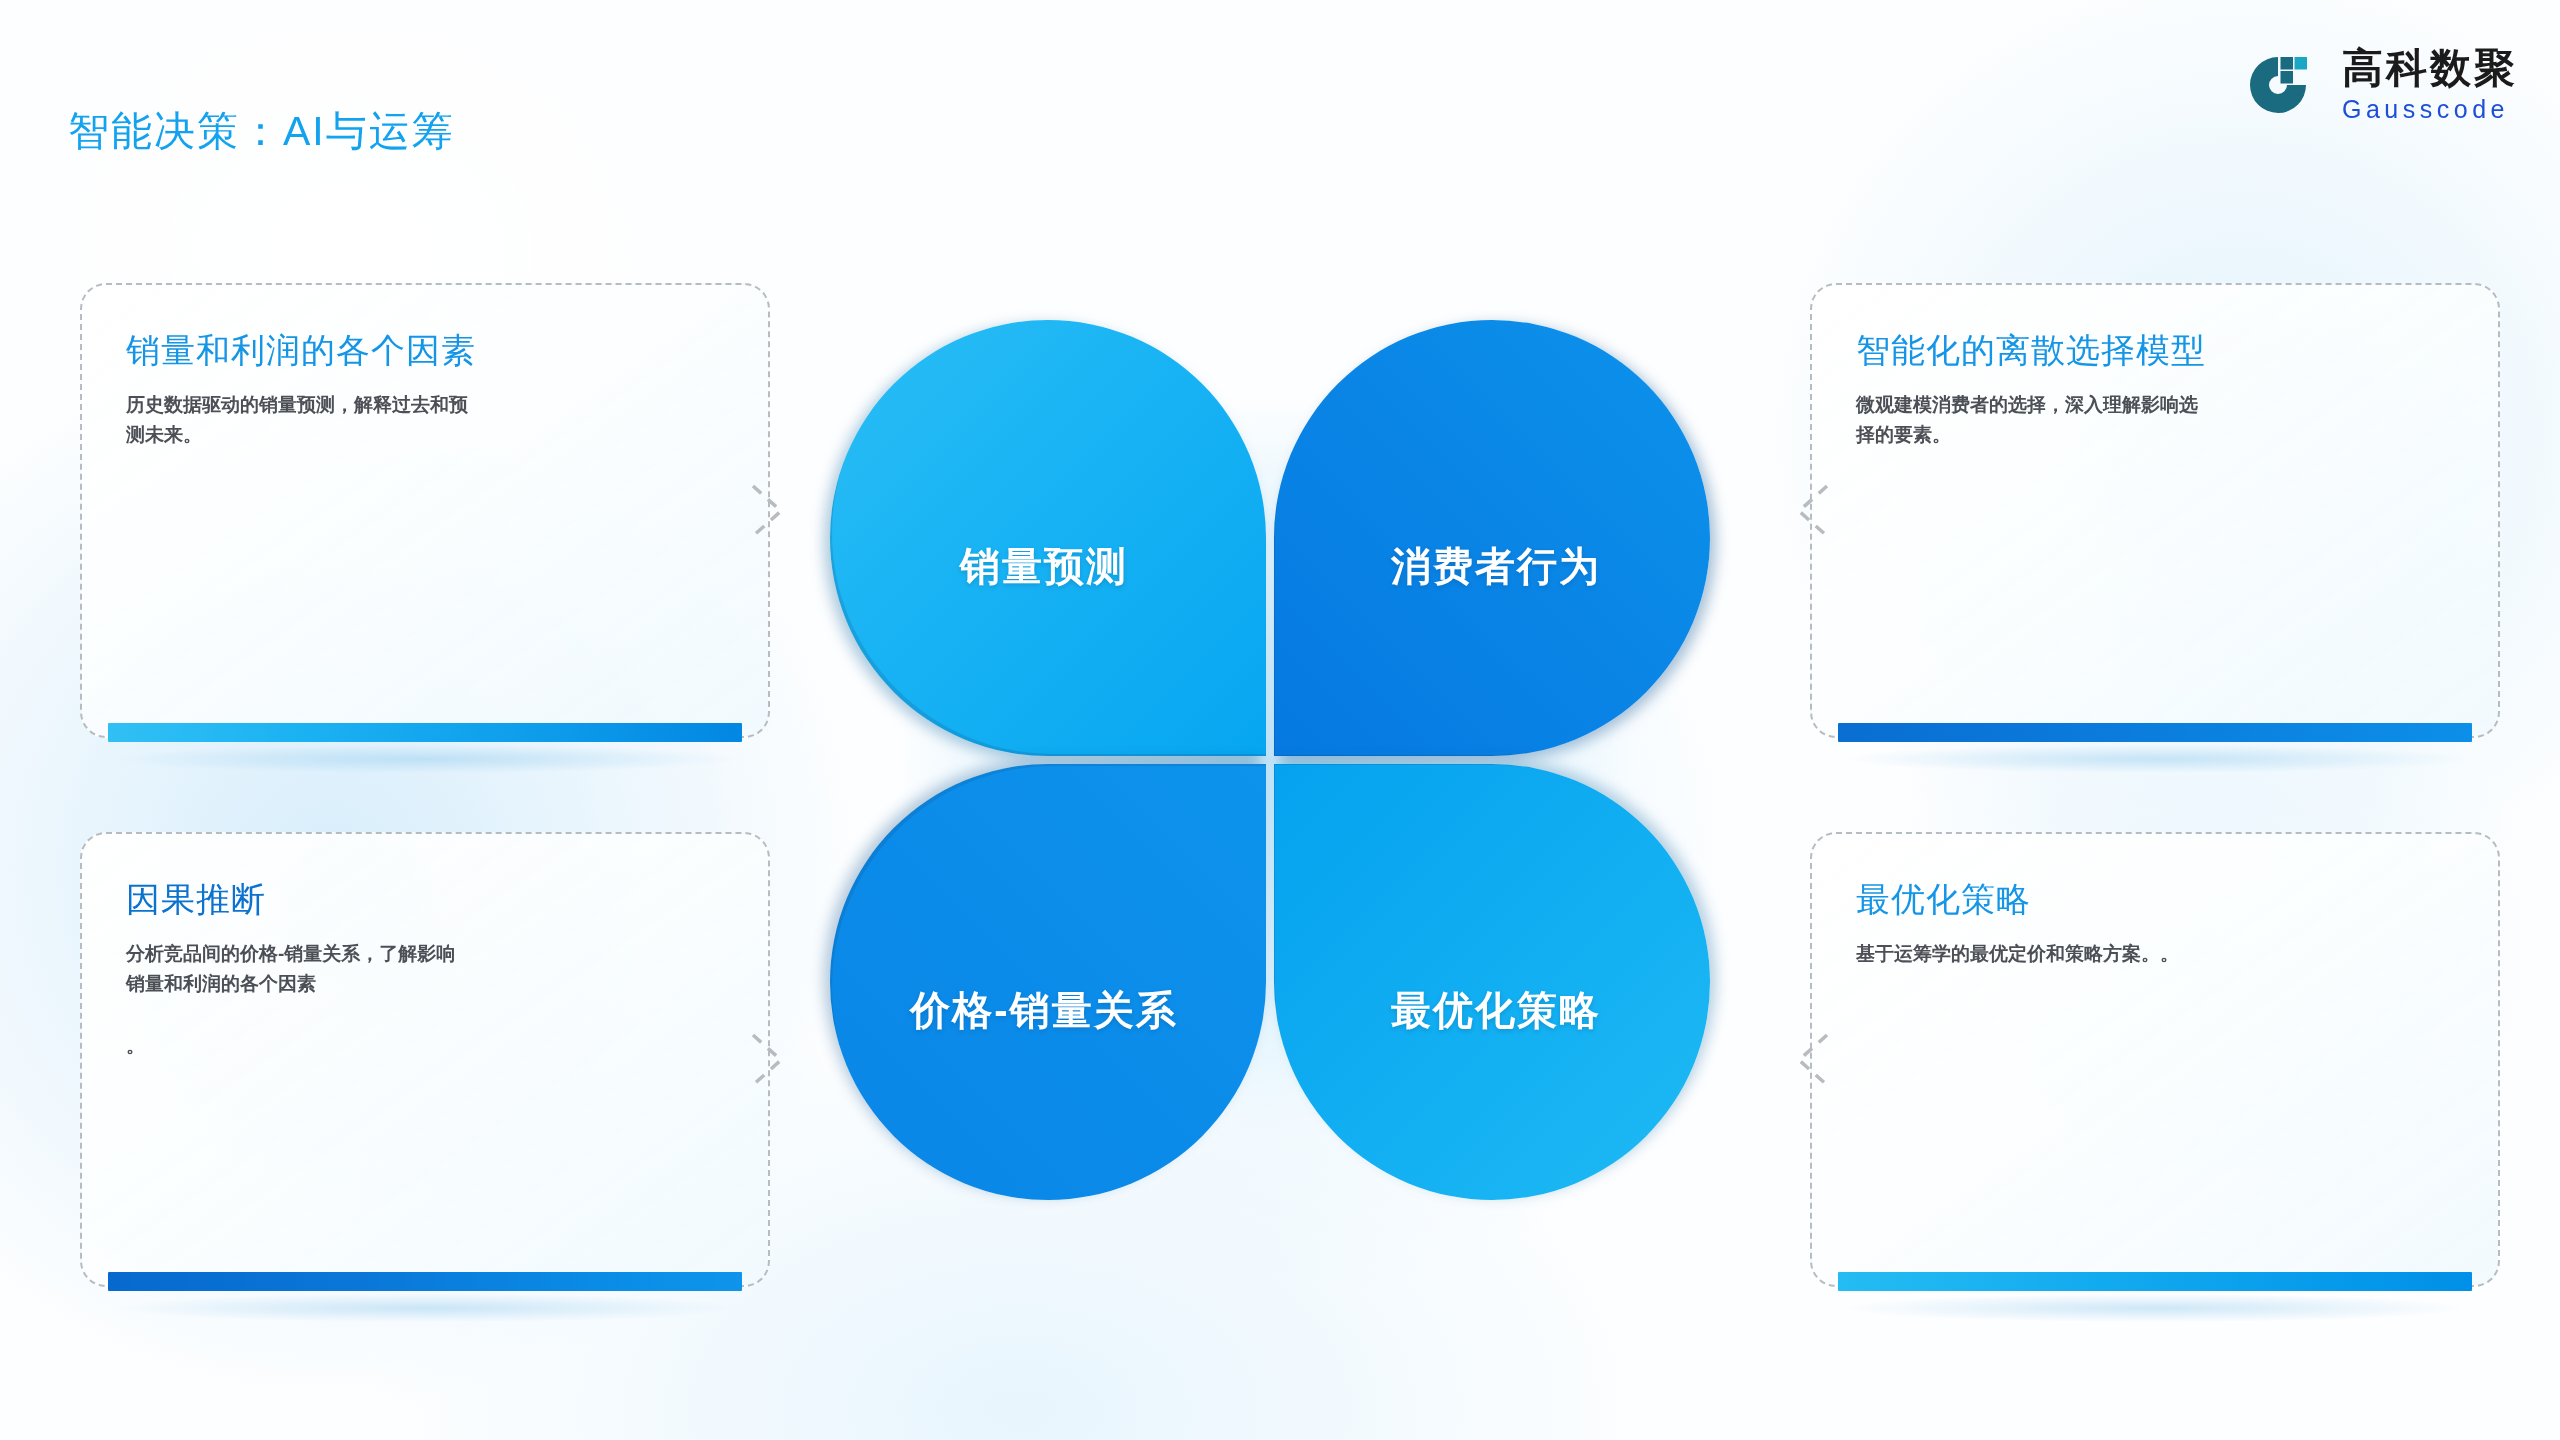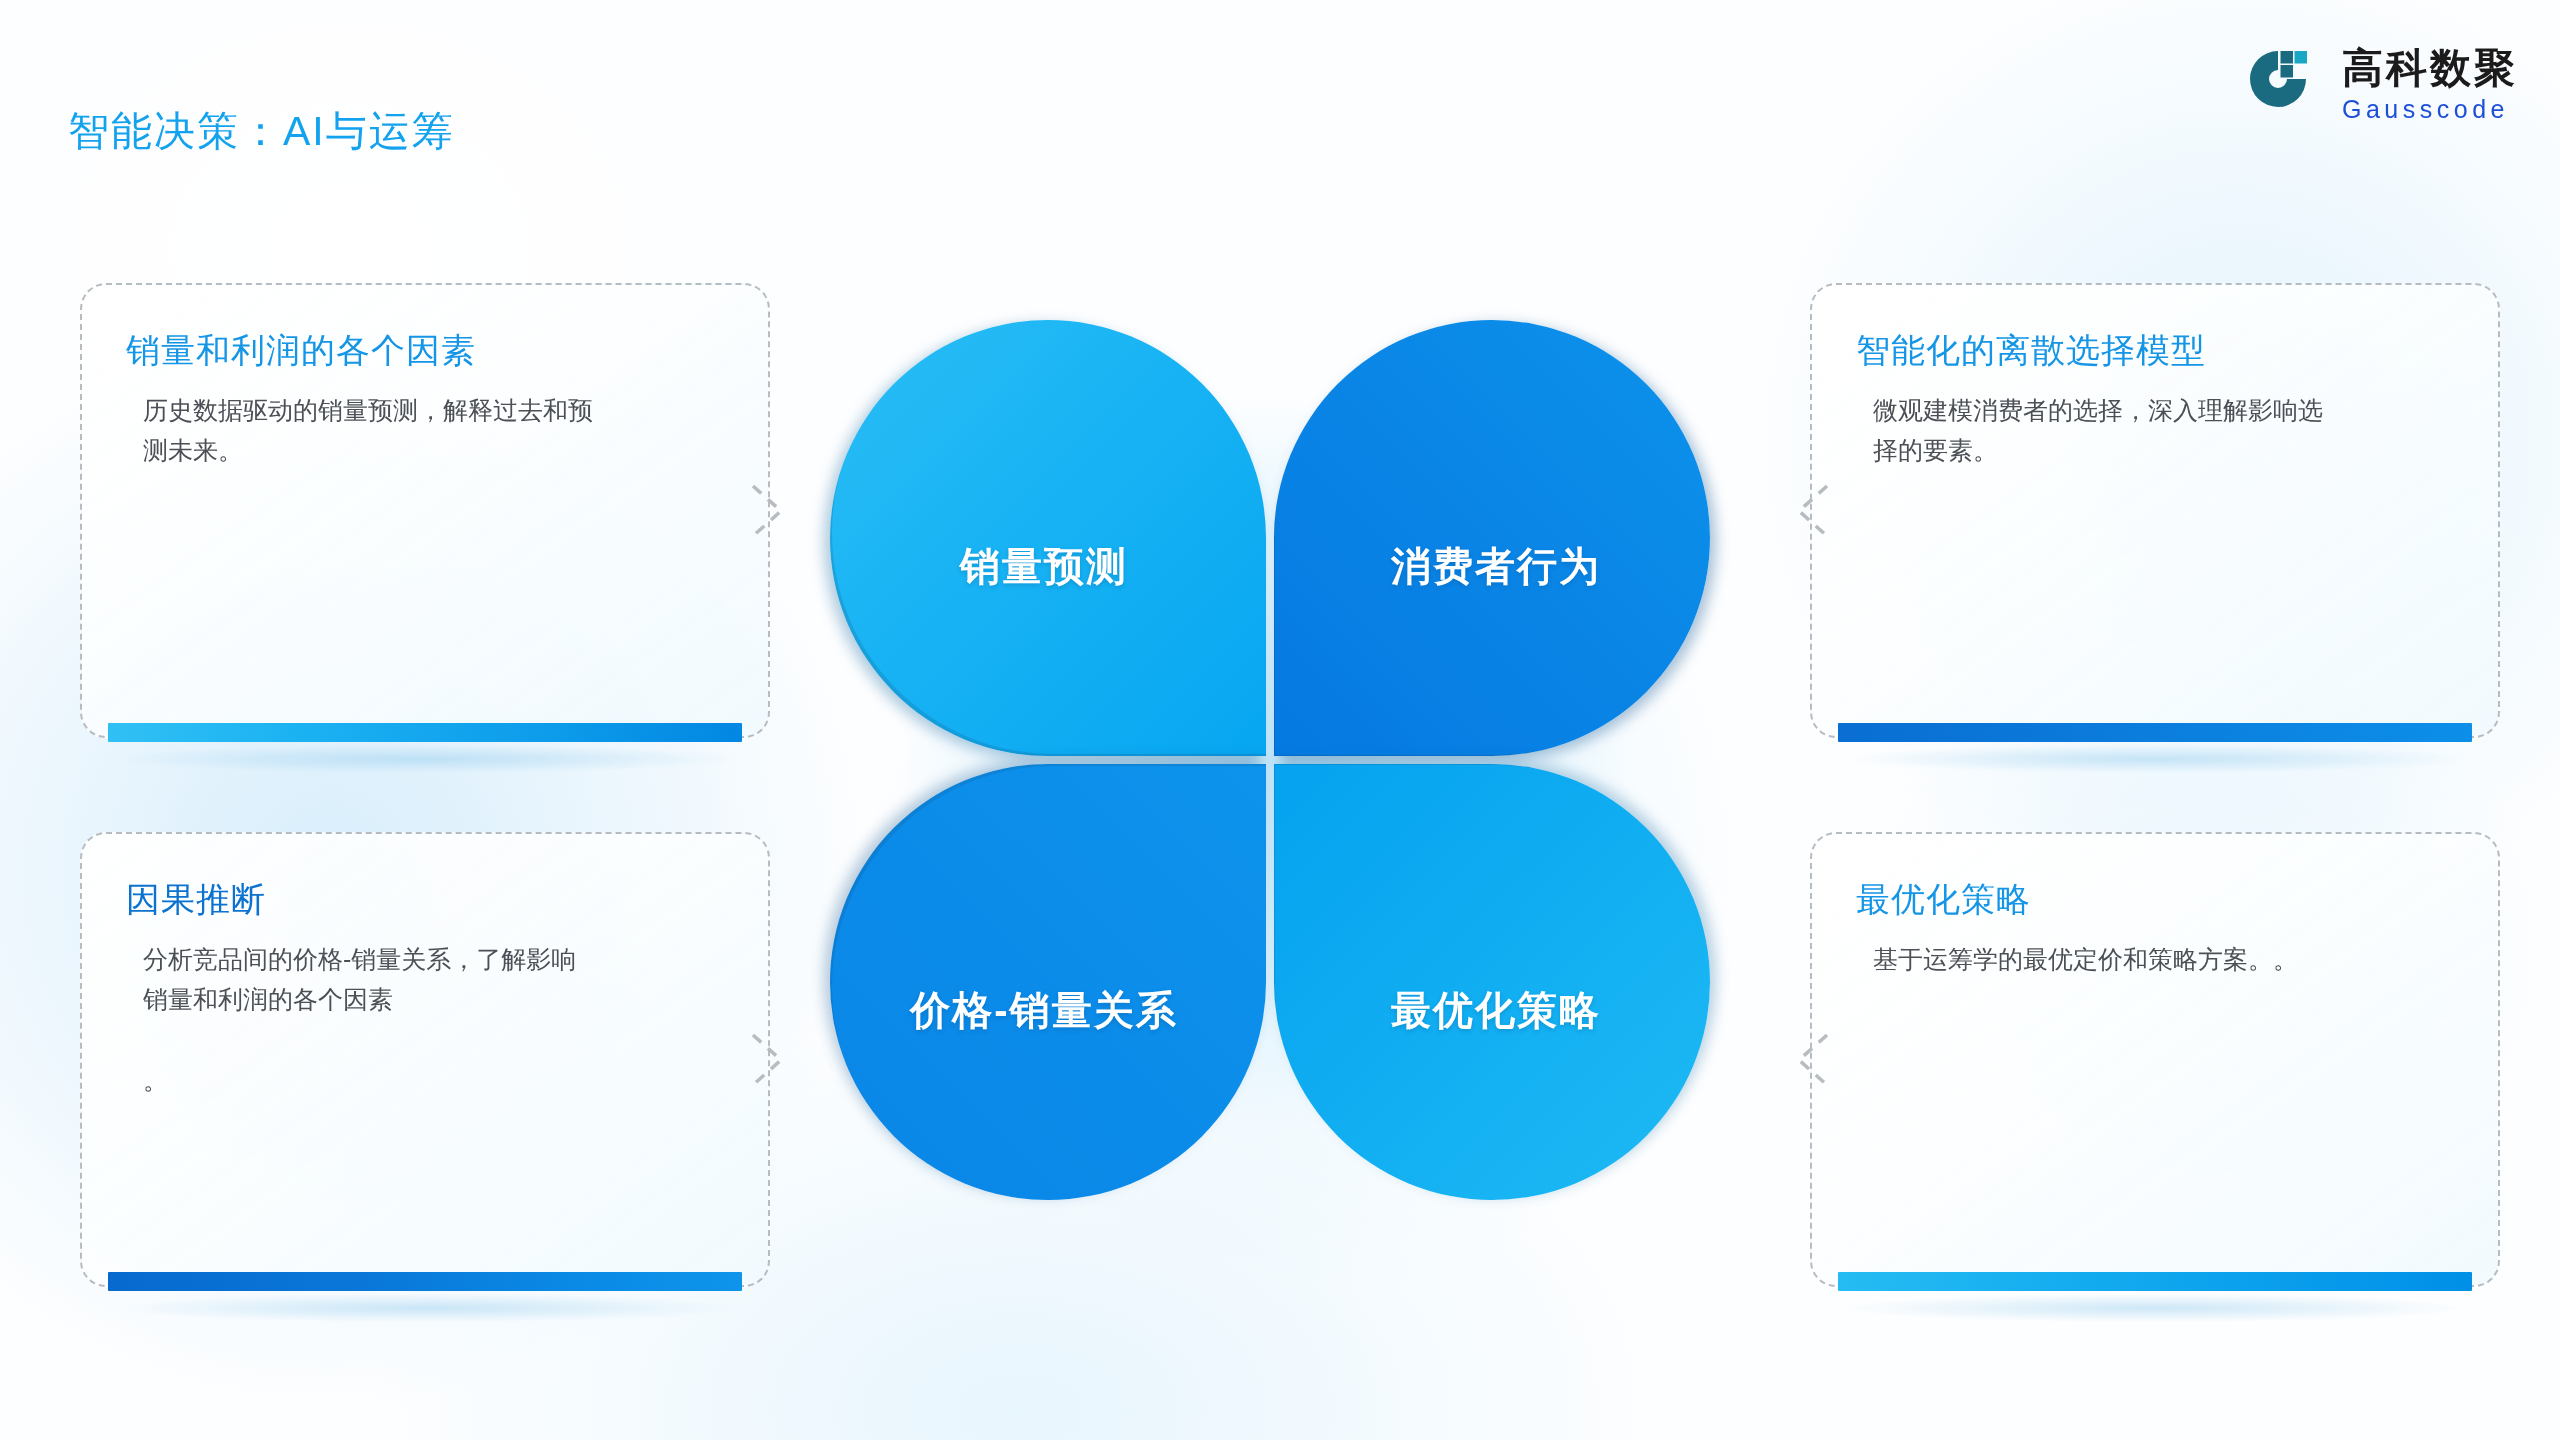--- a/index.html
+++ b/index.html
@@ -68,20 +68,21 @@
     font-size: 41px;
     letter-spacing: 2px;
     color: #13A3EE;
     white-space: nowrap;
   }
   .logo {
     position: absolute;
     right: 42px;
     top: 48px;
     display: flex;
+    align-items: center;
     gap: 33px;
   }
   .logo-mark {
     width: 62px;
     height: 62px;
     flex: 0 0 auto;
   }
   .logo-text {
     display: flex;
     flex-direction: column;
@@ -117,25 +118,26 @@
   .card-title {
     font-size: 34px;
     color: #1595E6;
     letter-spacing: 1px;
     margin: 0 0 18px 0;
     line-height: 1.25;
     white-space: nowrap;
   }
   .card-title.dark { color: #0C72CF; }
   .card-body {
-    font-size: 25px;
+    font-size: 19px;
     color: #4c5056;
     line-height: 1.62;
-    margin: 17px;
+    margin: 0;
     white-space: pre-line;
+    font-weight: bold;
   }
   .card-bar {
     position: absolute;
     left: 26px;
     right: 26px;
     bottom: -6px;
     height: 19px;
     border-radius: 1px;
   }
   .card-bar::after {

